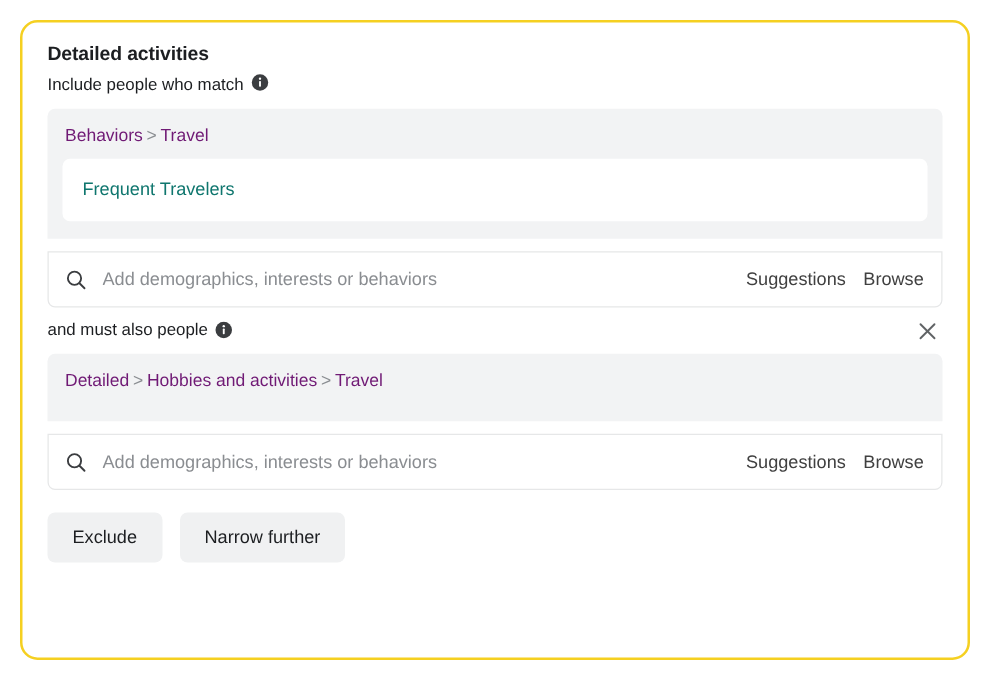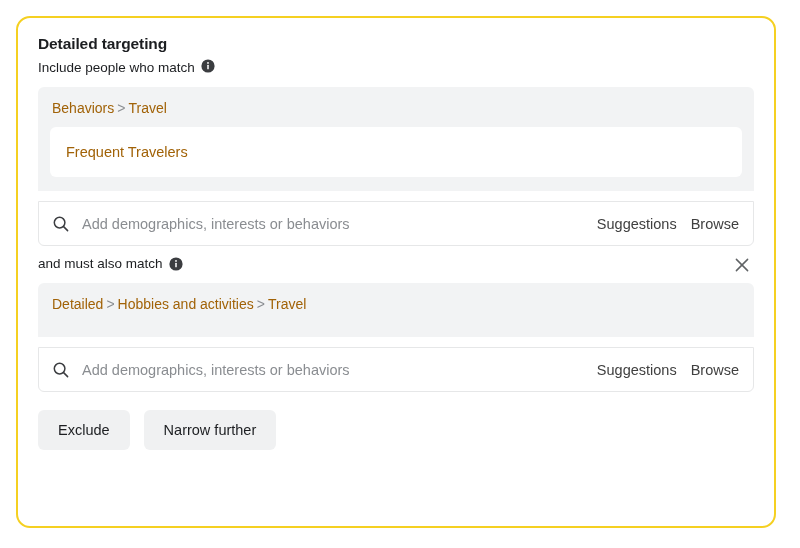--- a/index.html
+++ b/index.html
@@ -97,37 +97,37 @@
     padding: 12px 12px 14px 12px;
   }
 
   .breadcrumb {
     font-size: 14px;
     line-height: 18px;
     margin: 0 0 10px 2px;
     white-space: nowrap;
   }
   .crumb-link {
-    color: #a16207;
+    color: #701a75;
     cursor: pointer;
   }
   .crumb-sep {
     color: #8a8d91;
     padding: 0 3px;
   }
 
   .chip {
     background: #ffffff;
     border-radius: 6px;
     height: 50px;
     display: flex;
     align-items: center;
     padding: 0 16px;
     font-size: 14.5px;
-    color: #a16207;
+    color: #0f766e;
   }
 
   
   .search-row {
     display: flex;
     align-items: center;
     height: 45px;
     background: #ffffff;
     border: 1px solid #e6e7e8;
     border-radius: 0 0 6px 6px;
@@ -196,21 +196,21 @@
   }
 </style>
 </head>
 <body>
 
 <div class="canvas">
 
   <div class="targeting-card">
     <div class="card-inner">
 
-      <div class="section-title">Detailed targeting</div>
+      <div class="section-title">Detailed activities</div>
 
       <div class="match-line">
         <span>Include people who match</span>
         <span class="info-icon">
           <svg width="14" height="14" viewBox="0 0 14 14" aria-hidden="true">
             <circle cx="7" cy="7" r="6.6" fill="#3b3d40"></circle>
             <rect x="6.25" y="5.7" width="1.5" height="4.6" rx="0.6" fill="#ffffff"></rect>
             <circle cx="7" cy="3.9" r="0.95" fill="#ffffff"></circle>
           </svg>
         </span>
@@ -236,21 +236,21 @@
           <input class="search-input" type="text" value="" placeholder="Add demographics, interests or behaviors" style="">
           <div class="search-actions">
             <span class="search-action">Suggestions</span>
             <span class="search-action">Browse</span>
           </div>
         </div>
       </div>
 
       <div class="match-line second">
         <span class="match-line-left">
-          <span>and must also match</span>
+          <span>and must also people</span>
           <span class="info-icon">
             <svg width="14" height="14" viewBox="0 0 14 14" aria-hidden="true">
               <circle cx="7" cy="7" r="6.6" fill="#3b3d40"></circle>
               <rect x="6.25" y="5.7" width="1.5" height="4.6" rx="0.6" fill="#ffffff"></rect>
               <circle cx="7" cy="3.9" r="0.95" fill="#ffffff"></circle>
             </svg>
           </span>
         </span>
         <span class="close-icon">
           <svg width="18" height="18" viewBox="0 0 18 18" aria-hidden="true">

